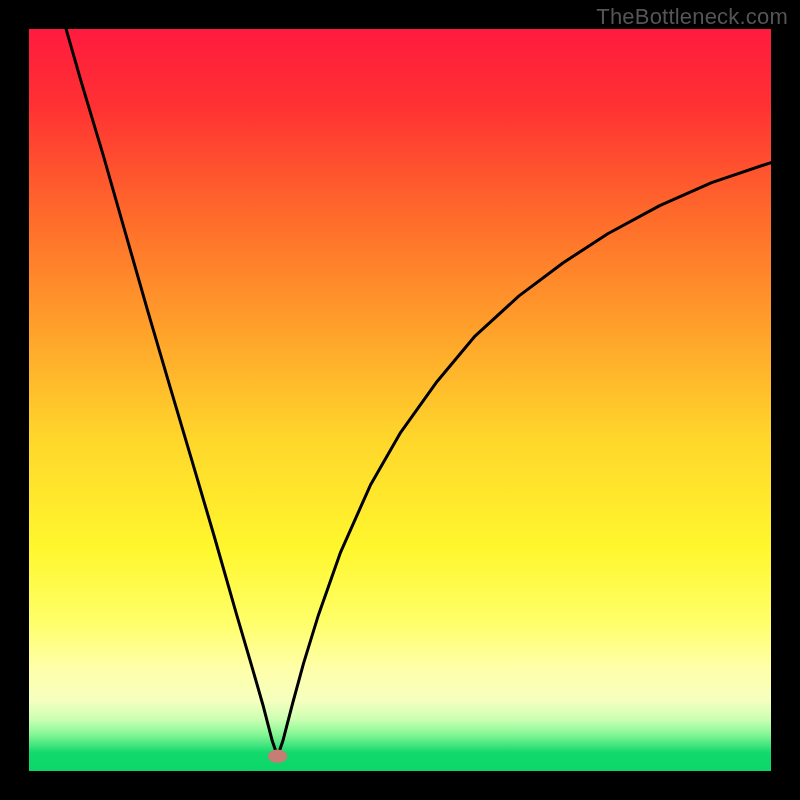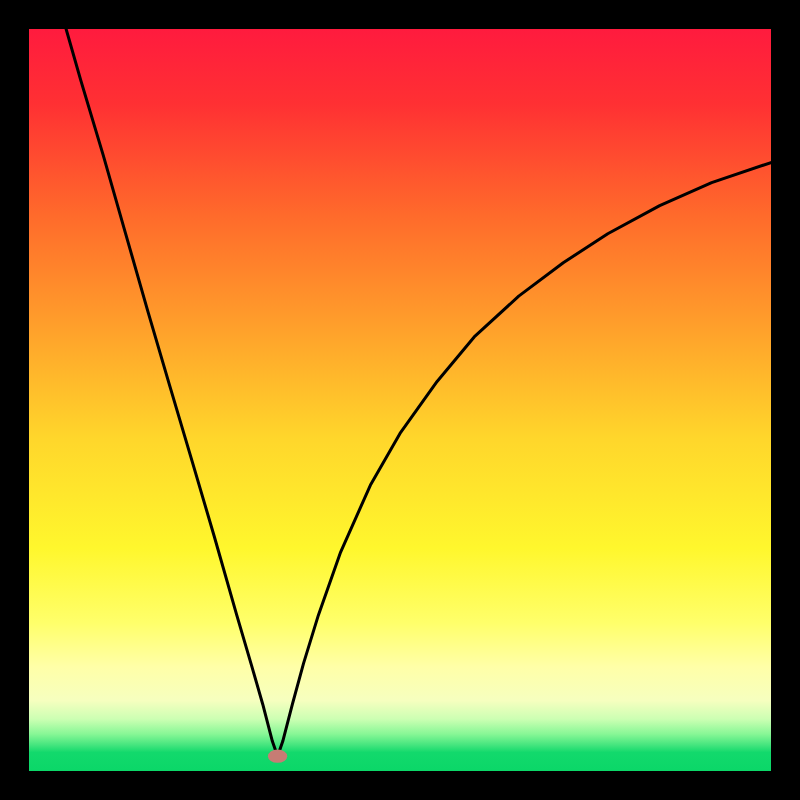--- a/index.html
+++ b/index.html
@@ -39,20 +39,21 @@
   svg {
     display: block;
     width: 742px;
     height: 742px;
   }
 </style>
 </head>
 <body>
 
 <div class="frame">
+  <div class="watermark">TheBottleneck.com</div>
   <div class="plot-area">
     <svg id="chart-svg" viewBox="0 0 742 742" preserveAspectRatio="none">
       <defs>
         <linearGradient id="bg-grad" x1="0" y1="0" x2="0" y2="1">
             <stop offset="0.00%" stop-color="#ff1b3e"></stop>
             <stop offset="10.00%" stop-color="#ff3033"></stop>
             <stop offset="25.00%" stop-color="#ff6a2b"></stop>
             <stop offset="40.00%" stop-color="#ff9f2b"></stop>
             <stop offset="55.00%" stop-color="#ffd62b"></stop>
             <stop offset="70.00%" stop-color="#fff72d"></stop>

